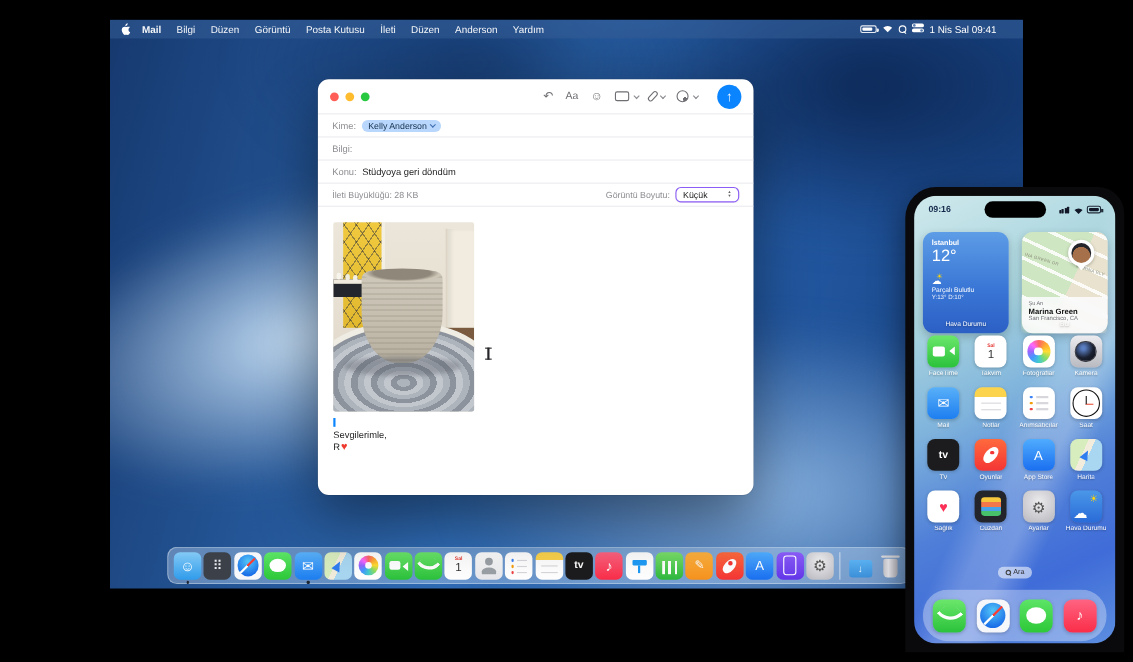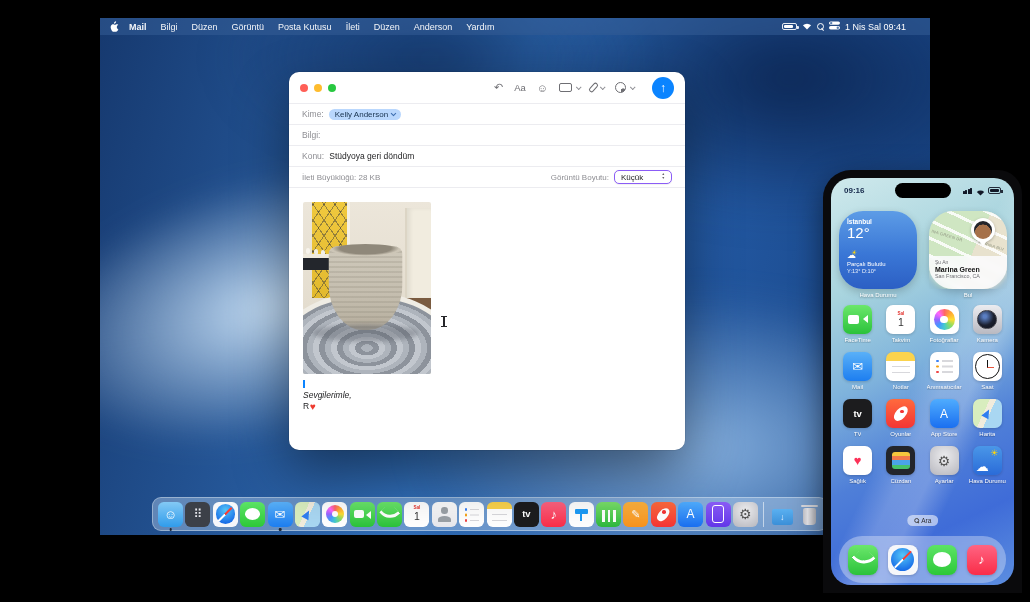--- a/index.html
+++ b/index.html
@@ -74,21 +74,21 @@
   .p-wheel{position:absolute;left:-24px;bottom:-30px;width:176px;height:112px;border-radius:50%;border:5px solid #efece4;
     background:repeating-radial-gradient(ellipse at 50% 50%,#aeb4bc 0 6px,#8d939c 6px 12px,#c2c7ce 12px 18px);}
   .p-pot{position:absolute;left:50%;transform:translateX(-52%);bottom:44px;width:74px;height:84px;
     border-radius:10px 10px 34px 34px / 8px 8px 46px 46px;
     background:repeating-linear-gradient(180deg,rgba(120,115,100,.18) 0 2px,transparent 2px 5px),
                linear-gradient(180deg,#cfc9bb,#c4bdae 60%,#b5ad9d);}
   .p-pot::before{content:"";position:absolute;left:2px;right:2px;top:-2px;height:12px;border-radius:50%;
     background:radial-gradient(ellipse at 50% 35%,#8f887a 0 52%,#cdc6b7 68%);}
   .p-pot::after{content:"";position:absolute;left:-16px;right:-16px;bottom:-12px;height:18px;border-radius:50%;background:rgba(90,95,105,.4);filter:blur(2px);}
   .caret{width:1.6px;height:8px;background:#0b84ff;margin:6px 0 2px;}
-  .closing{font-size:8.5px;font-style:italic;}
+  .closing{font-size:8.5px;}
   .sig{font-size:8.5px;display:flex;align-items:center;gap:3px;}
   .heart{color:#ee3b2f;font-size:10px;line-height:1;}
 
   
   #ibeam{position:absolute;left:343px;top:298px;width:1.6px;height:11px;background:#26262a;z-index:6;}
   #ibeam::before,#ibeam::after{content:"";position:absolute;left:-2.2px;width:6px;height:1.4px;background:#26262a;}
   #ibeam::before{top:0;}#ibeam::after{bottom:0;}
 
   
   #macdock{position:absolute;left:52px;top:479px;width:676px;height:34px;border-radius:9px;
@@ -186,21 +186,21 @@
   .pstatus{position:absolute;top:0;left:0;right:0;height:18px;display:flex;align-items:center;justify-content:space-between;padding:7px 13px 0;}
   .ptime{font-size:8px;font-weight:700;color:#15284a;}
   .pstat-icons{display:flex;align-items:center;gap:3.5px;}
   .sig{display:inline-flex;align-items:flex-end;gap:.9px;}
   .sig i{display:block;width:1.6px;background:#121827;border-radius:.5px;}
   .sig i:nth-child(1){height:3px;}.sig i:nth-child(2){height:4px;}.sig i:nth-child(3){height:5px;}.sig i:nth-child(4){height:6px;}
   .pbatt{position:relative;width:13px;height:6.5px;border:1px solid rgba(18,24,39,.9);border-radius:2px;}
   .pbatt i{position:absolute;inset:1px;background:#121827;border-radius:1px;}
   .pbatt::after{content:"";position:absolute;right:-2.6px;top:1.4px;width:1.5px;height:3px;background:rgba(18,24,39,.9);}
   .island{position:absolute;left:50%;top:5px;transform:translateX(-50%);width:56px;height:15px;border-radius:8px;background:#000;}
-  .widget{position:absolute;top:33px;width:78px;height:78px;border-radius:24px;overflow:hidden;box-shadow:0 3px 8px rgba(0,0,0,.2);}
+  .widget{position:absolute;top:33px;width:78px;height:92px;border-radius:10px;overflow:hidden;box-shadow:0 3px 8px rgba(0,0,0,.2);}
   .weather{left:8px;background:linear-gradient(180deg,#5d9ce6 0%,#3a77d6 55%,#2c5fc4 100%);color:#fff;padding:7px 8px;}
   .wcity{font-size:6.5px;font-weight:700;}
   .wtemp{font-size:15px;font-weight:300;line-height:1.1;}
   .wicon{position:relative;height:9px;margin-top:9px;}
   .wicon .sun{position:absolute;left:4px;top:-2px;color:#ffd60a;font-size:7px;line-height:1;}
   .wicon .cloud{position:absolute;left:0;top:0;color:#fff;font-size:9px;line-height:1;}
   .wcond{font-size:6px;margin-top:1px;}
   .whilo{font-size:5.6px;opacity:.9;margin-top:1px;}
   .findmy{left:98px;background:linear-gradient(115deg,#cfe6c2 0 55%,#e8e2ce 55% 100%);}
   .findmy .roads{position:absolute;inset:0;

